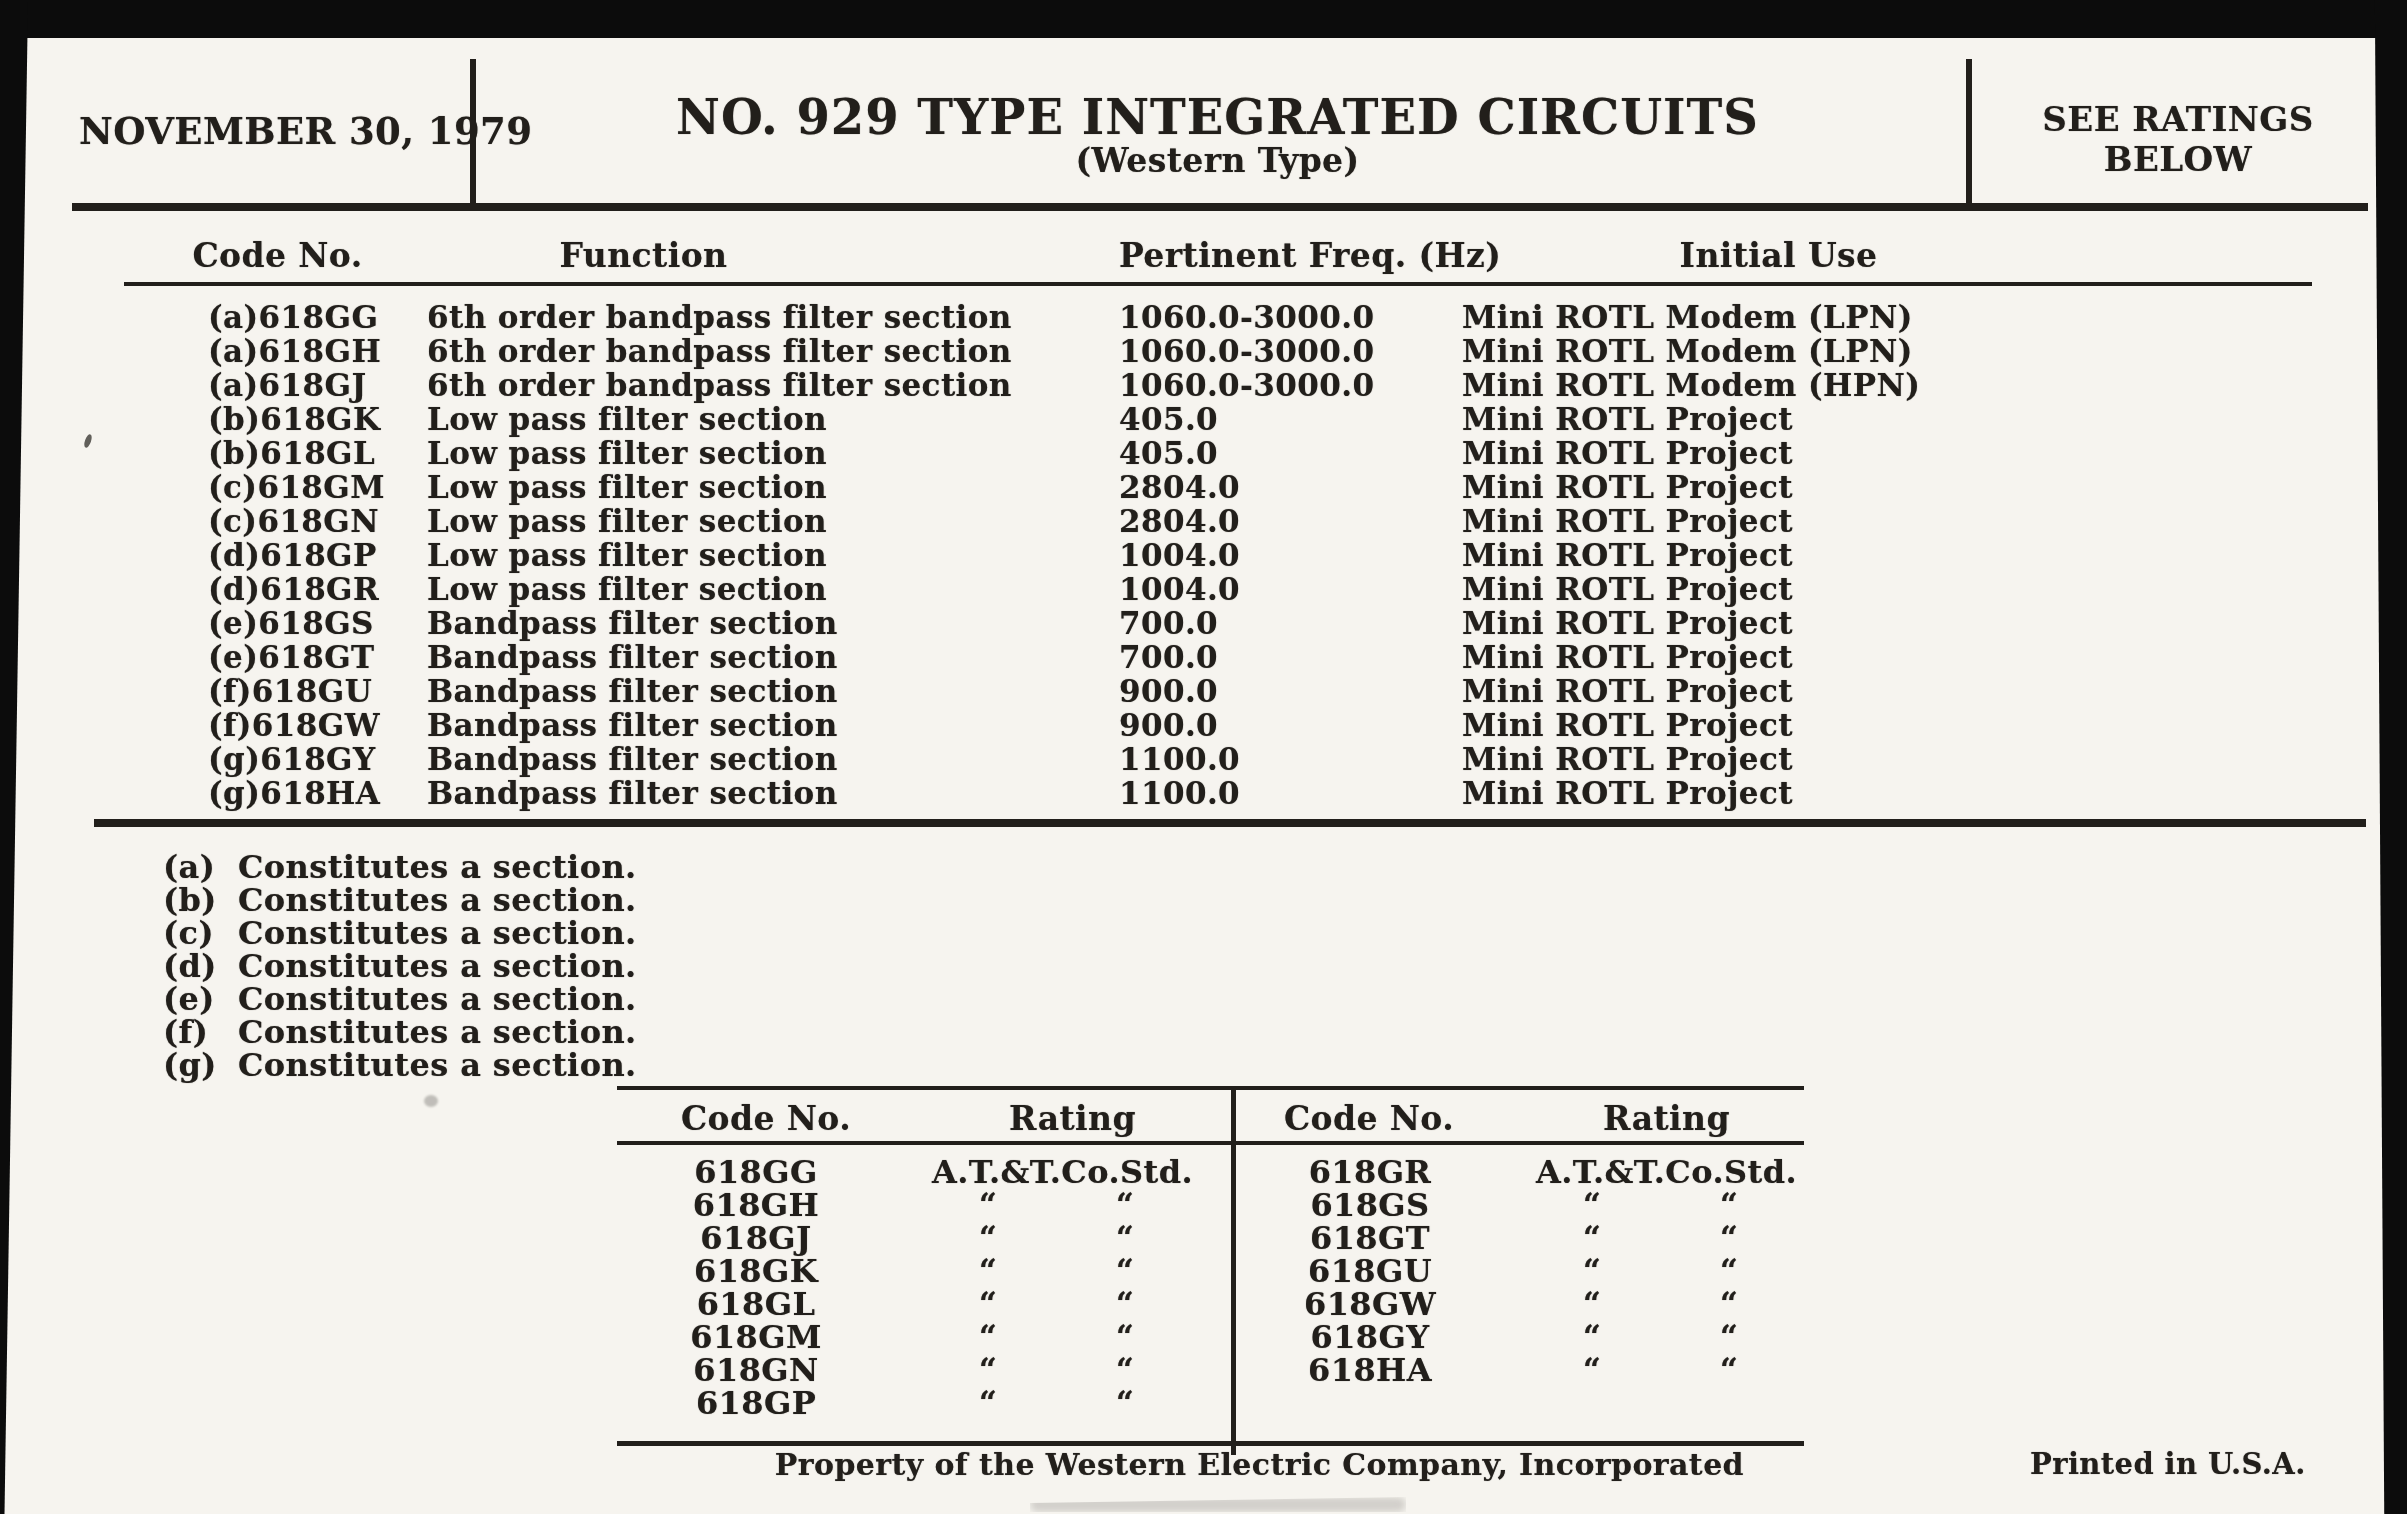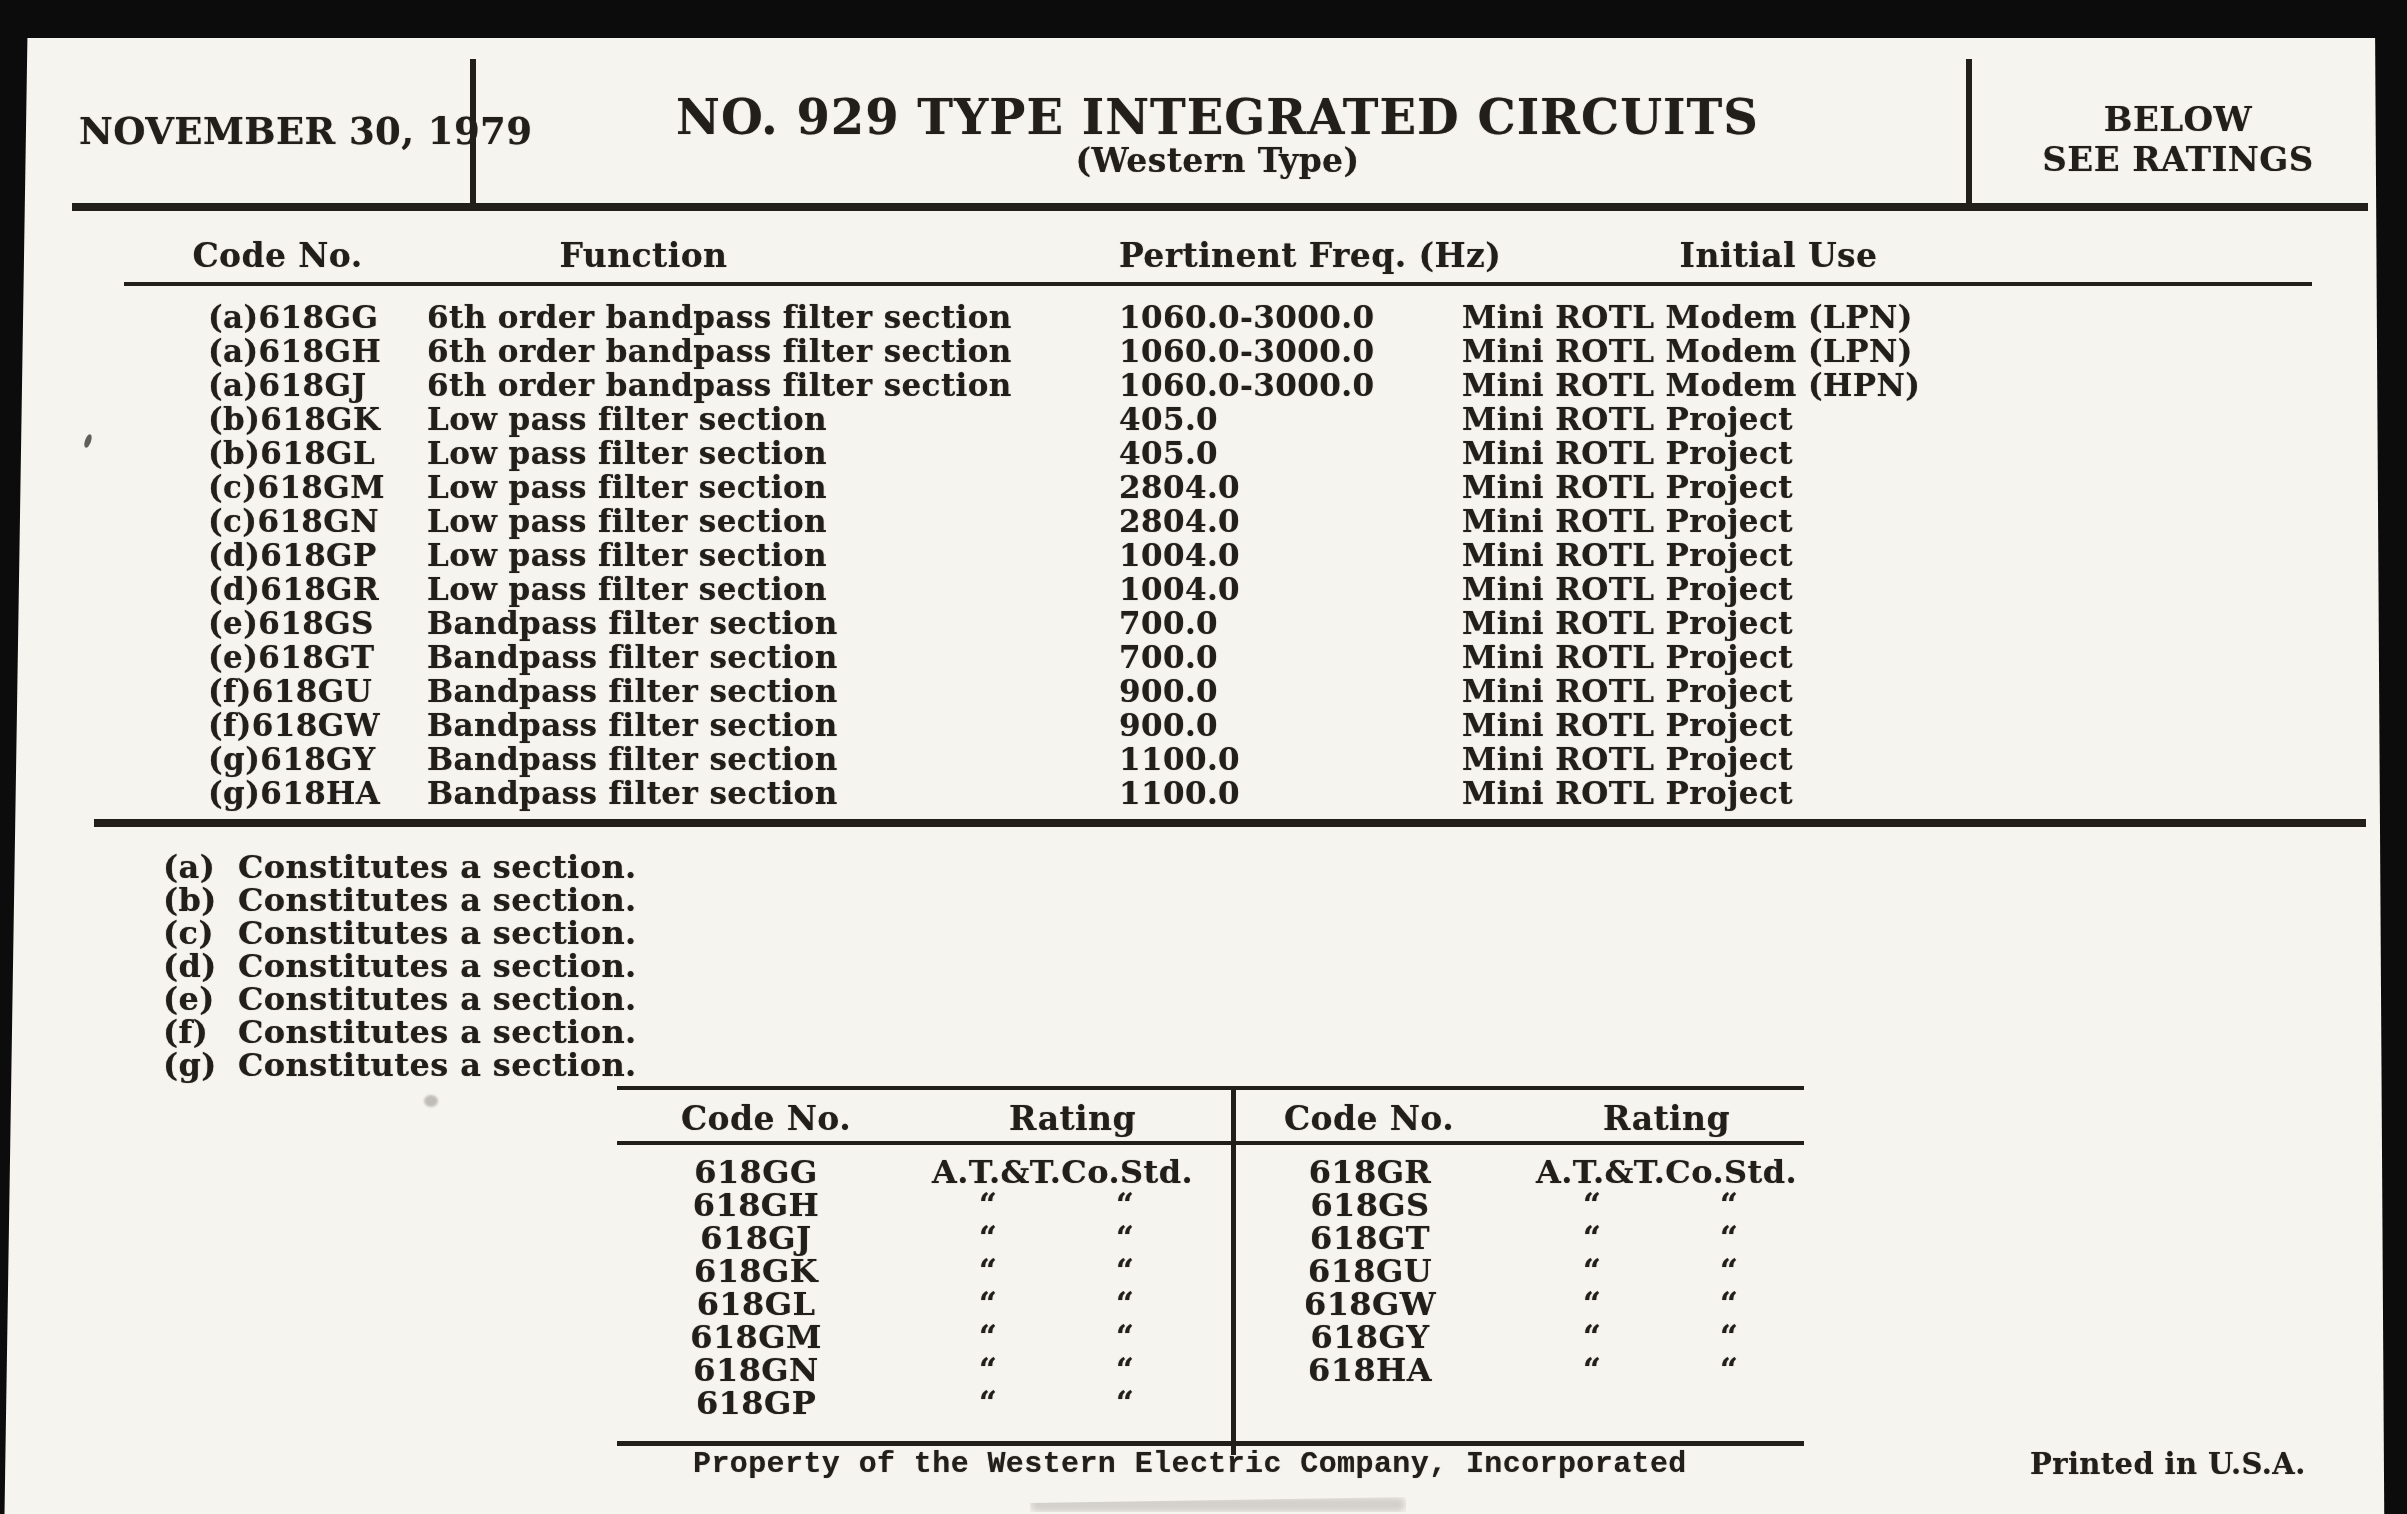--- a/index.html
+++ b/index.html
@@ -83,21 +83,21 @@
   .rrow span{top:0;text-shadow:0 0 1px rgba(34,31,27,.55);letter-spacing:0.4px;white-space:nowrap;}
   #rt-left  .r-code{left:50px;width:244px;text-align:center;}
   #rt-left  .r-rating{left:327px;width:303px;text-align:center;}
   #rt-right .r-code{left:50px;width:244px;text-align:center;}
   #rt-right .r-rating{left:317px;width:303px;text-align:center;}
   .r-rating .dit{position:absolute;width:40px;text-align:center;font-size:31px;}
   .dit-a{left:57px;}
   .dit-b{left:194px;}
 
   
-  .foot-property{left:693px;top:1447px;width:1051px;text-align:left;font-size:30px;font-family:Liberation Mono, monospace;}
+  .foot-property{left:693px;top:1447px;width:1051px;text-align:right;font-size:30px;}
   .foot-printed{left:2030px;top:1447px;width:297px;text-align:left;font-size:29px;}
 
   
   .smudge{left:1030px;top:1497px;width:376px;height:15px;background:var(--ink);
     opacity:.16;filter:blur(3px);border-radius:8px;
     clip-path:polygon(0 40%,100% 0,100% 100%,0 100%);}
   .speck1{left:85px;top:434px;width:6px;height:14px;background:var(--ink);opacity:.7;border-radius:50%;transform:rotate(20deg);}
   .speck2{left:424px;top:1095px;width:14px;height:12px;background:var(--ink);opacity:.25;filter:blur(1px);border-radius:50%;}
 </style>
 </head>
@@ -108,22 +108,22 @@
   <div class="edge-top"></div>
   <div class="edge-left"></div>
   <div class="edge-right"></div>
 
   <div class="hdr-date txt">NOVEMBER 30, 1979</div>
   <div class="vline v1"></div>
   <div class="hdr-title txt">NO. 929 TYPE INTEGRATED CIRCUITS</div>
   <div class="hdr-sub1 txt">(Western Type)</div>
   <div class="vline v2"></div>
   <div class="hdr-note txt">
+    <div>SEE RATINGS</div>
     <div>BELOW</div>
-    <div>SEE RATINGS</div>
   </div>
   <div class="rule rule-header"></div>
 
   <div class="mth mth-code txt">Code No.</div>
   <div class="mth mth-func txt">Function</div>
   <div class="mth mth-freq txt">Pertinent Freq. (Hz)</div>
   <div class="mth mth-use txt">Initial Use</div>
   <div class="rule rule-colhead"></div>
 
   <div id="main-rows">

